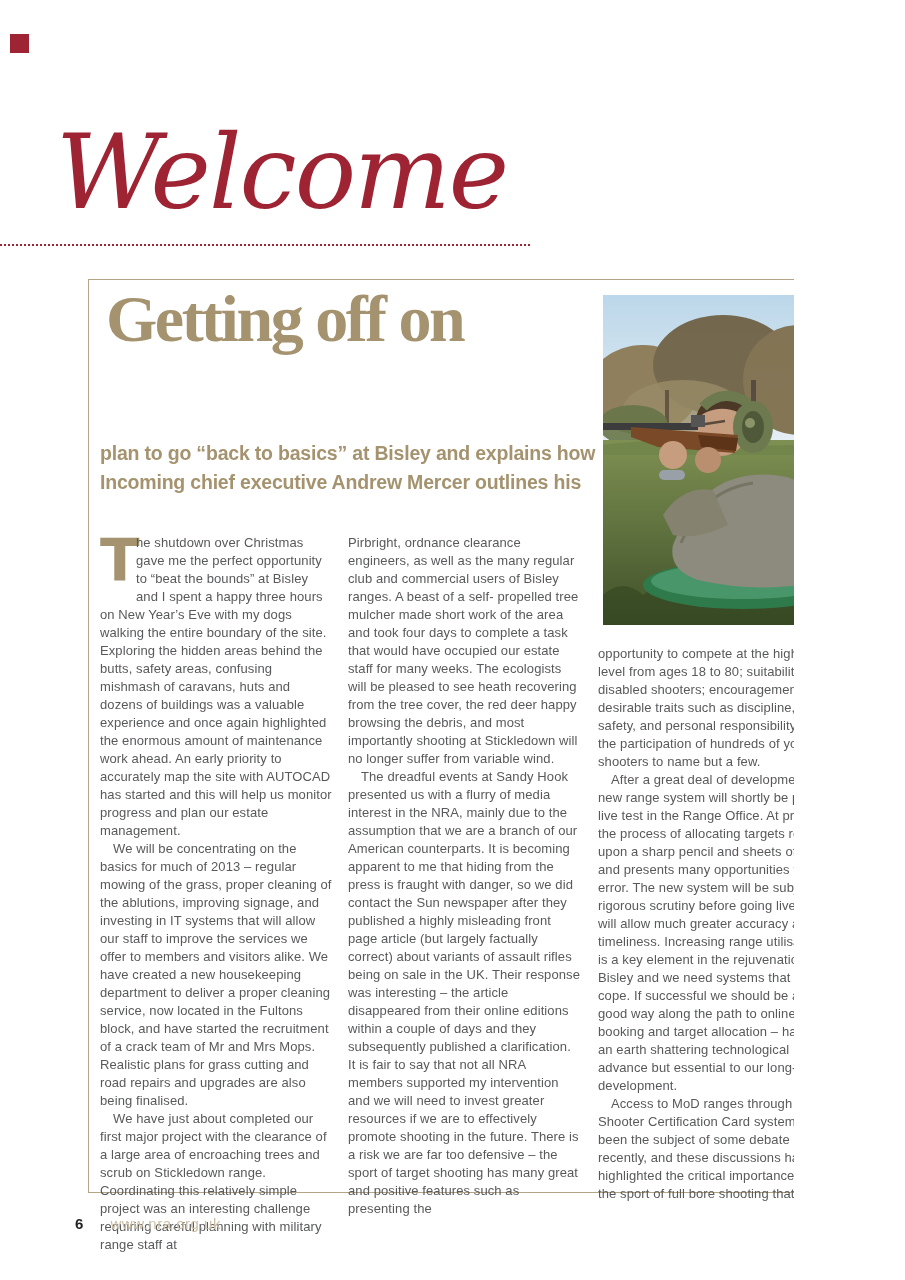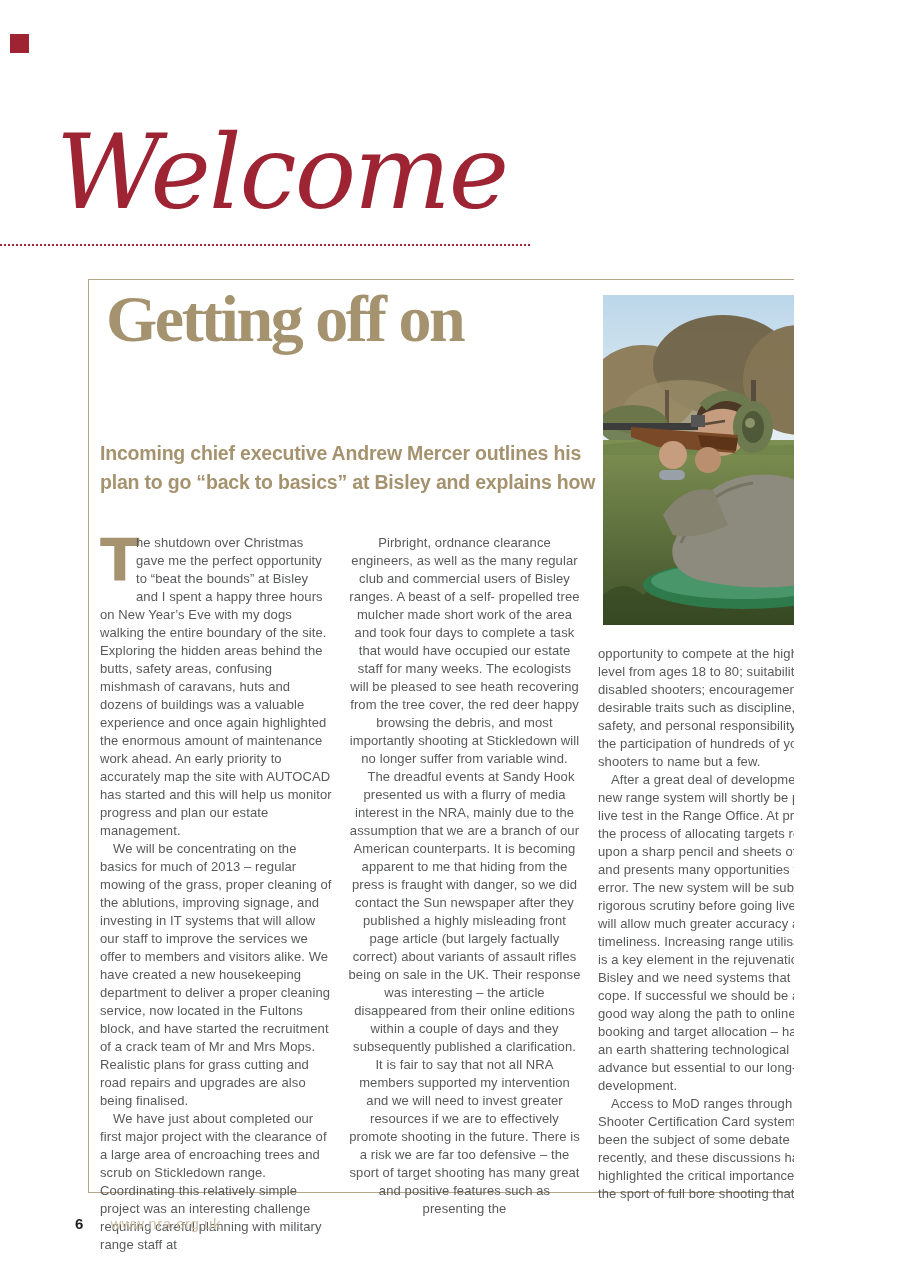--- a/index.html
+++ b/index.html
@@ -24,21 +24,21 @@
     font-size:66px;line-height:73px;letter-spacing:-2.5px;margin-left:6px;}
   .standfirst{position:absolute;left:100px;top:439px;width:500px;
     font-weight:bold;color:var(--accent-tan,#a5936f);font-size:19.5px;line-height:28.5px;letter-spacing:-0.2px;}
   .standfirst div{white-space:nowrap;}
 
   .bodycol{position:absolute;width:233px;color:var(--body-text,#58595b);
     font-size:13px;line-height:18px;letter-spacing:0.1px;}
   .bodycol p{margin:0;}
   .bodycol p.indent{text-indent:13px;}
   #col1{left:100px;top:534px;}
-  #col2{left:348px;top:534px;text-align:center;}
+  #col2{left:348px;top:534px;}
   #col3{left:598px;top:645px;}
 
   .dropcap{float:left;width:32px;height:53px;margin:3px 4px 0 0;
     font-family:"DejaVu Sans",sans-serif;font-weight:bold;font-size:58px;line-height:48px;
     color:var(--accent-tan,#a5936f);}
 
   .photo{position:absolute;left:603px;top:295px;width:225px;height:330px;overflow:hidden;}
   .photo svg{display:block;}
 
   .footer{position:absolute;left:75px;top:1215px;font-size:15px;}
@@ -55,22 +55,22 @@
   <div class="script-title">Welcome</div>
   <div class="dotted-rule"></div>
 
   <div class="article-frame"></div>
 
   <div class="headline">
     <div>Getting off on</div>
   </div>
 
   <div class="standfirst">
+    <div>plan to go “back to basics” at Bisley and explains how</div>
     <div>Incoming chief executive Andrew Mercer outlines his</div>
-    <div>plan to go “back to basics” at Bisley and explains how</div>
   </div>
 
   <div class="photo">
     <svg width="225" height="330" viewBox="0 0 225 330" xmlns="http://www.w3.org/2000/svg">
       <defs>
         <linearGradient id="sky" x1="0" y1="0" x2="0" y2="1">
           <stop offset="0" stop-color="#bcd7ea"></stop>
             <stop offset="1" stop-color="#e9f0f4"></stop>
         </linearGradient>
         <linearGradient id="grass" x1="0" y1="0" x2="0" y2="1">

